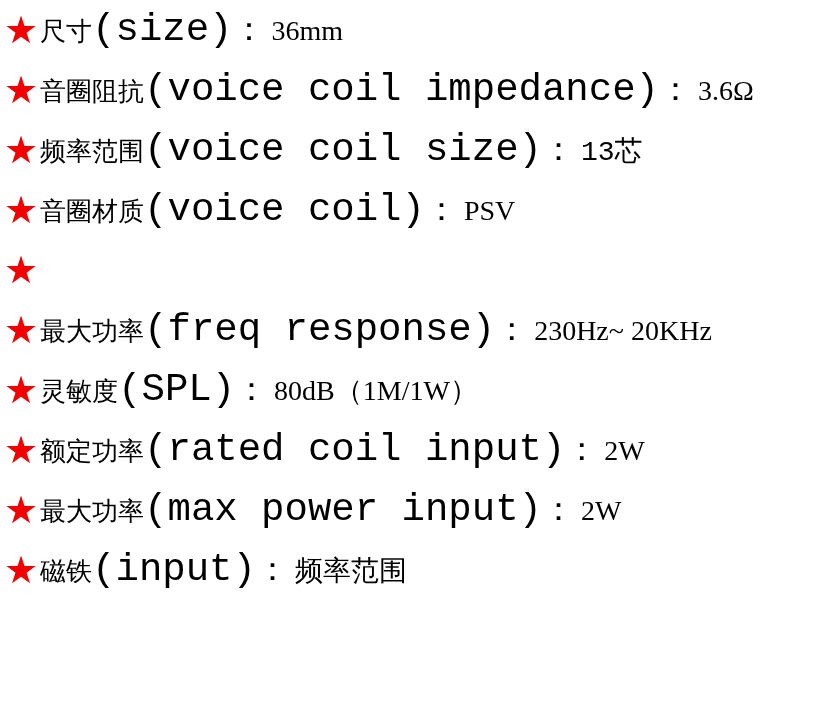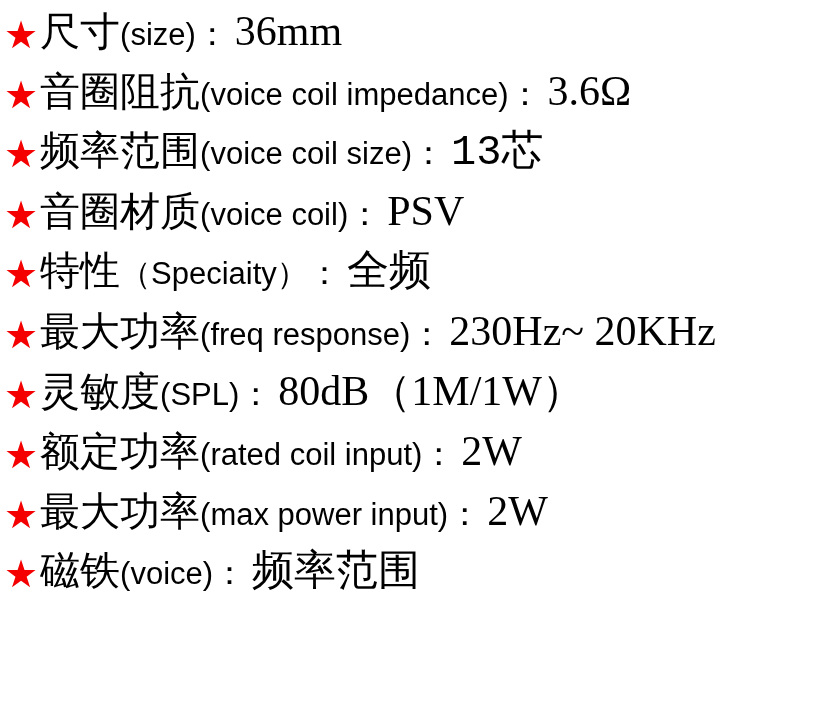--- a/index.html
+++ b/index.html
@@ -32,33 +32,33 @@
     flex: 0 0 auto;
     position: relative;
     top: 3px;
   }
   .spec-text {
     font-size: 35px;
     letter-spacing: 0px;
     line-height: 1.1;
   }
   .spec-text .label-cn {
-    font-family: Liberation Sans, sans-serif;
-    font-size: 40px;
+    font-family: Liberation Serif, serif;
+    font-size: 26px;
   }
   .spec-text .label-en {
-    font-family: Liberation Sans, sans-serif;
-    font-size: 31px;
+    font-family: Liberation Mono, monospace;
+    font-size: 39px;
   }
   .spec-text .sep {
     font-size: 33px;
   }
   .spec-text .value {
     font-family: "Liberation Serif", "DejaVu Serif", serif;
-    font-size: 42px;
+    font-size: 28px;
     padding-left: 6px;
   }
   .spec-text .value-cn {
     font-family: Liberation Mono, monospace;
   }
 </style>
 </head>
 <body>
 
 <div class="spec-sheet">
@@ -78,21 +78,20 @@
     <span class="spec-text"><span class="label-cn">频率范围</span><span class="label-en">(voice coil size)</span><span class="sep">：</span><span class="value value-cn">13芯</span></span>
   </div>
 
   <div class="spec-row">
     <span class="star-icon">★</span>
     <span class="spec-text"><span class="label-cn">音圈材质</span><span class="label-en">(voice coil)</span><span class="sep">：</span><span class="value">PSV</span></span>
   </div>
 
   <div class="spec-row">
     <span class="star-icon">★</span>
-    <span class="spec-text"><span class="label-cn">特性</span><span class="label-en">（Speciaity）</span><span class="sep">：</span><span class="value value-cn">全频</span></span>
   </div>
 
   <div class="spec-row">
     <span class="star-icon">★</span>
     <span class="spec-text"><span class="label-cn">最大功率</span><span class="label-en">(freq response)</span><span class="sep">：</span><span class="value">230Hz~ 20KHz</span></span>
   </div>
 
   <div class="spec-row">
     <span class="star-icon">★</span>
     <span class="spec-text"><span class="label-cn">灵敏度</span><span class="label-en">(SPL)</span><span class="sep">：</span><span class="value">80dB（1M/1W）</span></span>
@@ -103,16 +102,16 @@
     <span class="spec-text"><span class="label-cn">额定功率</span><span class="label-en">(rated coil input)</span><span class="sep">：</span><span class="value">2W</span></span>
   </div>
 
   <div class="spec-row">
     <span class="star-icon">★</span>
     <span class="spec-text"><span class="label-cn">最大功率</span><span class="label-en">(max power input)</span><span class="sep">：</span><span class="value">2W</span></span>
   </div>
 
   <div class="spec-row">
     <span class="star-icon">★</span>
-    <span class="spec-text"><span class="label-cn">磁铁</span><span class="label-en">(voice)</span><span class="sep">：</span><span class="value value-cn">频率范围</span></span>
+    <span class="spec-text"><span class="label-cn">磁铁</span><span class="label-en">(input)</span><span class="sep">：</span><span class="value value-cn">频率范围</span></span>
   </div>
 
 </div>
 
 </body></html>

